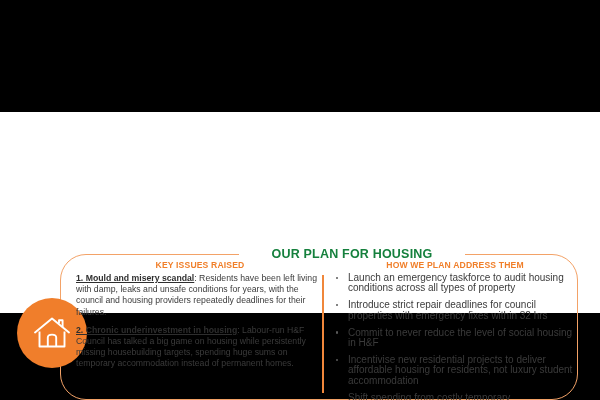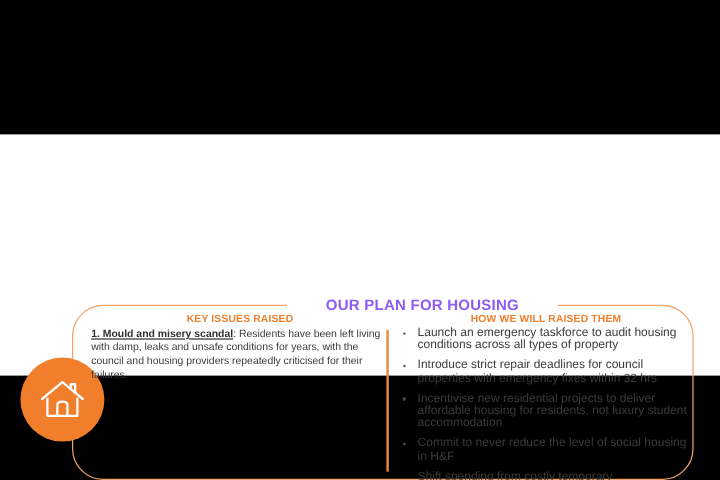--- a/index.html
+++ b/index.html
@@ -52,21 +52,21 @@
     background: #ffffff;
   }
   .panel-title {
     position: absolute;
     left: 178px;
     top: -10px;
     width: 226px;
     height: 18px;
     line-height: 18px;
     text-align: center;
-    color: #8b5cf6;
+    color: #15803d;
     font-size: 12.5px;
     font-weight: bold;
     letter-spacing: 0.2px;
     white-space: nowrap;
   }
 
   
   .badge {
     position: absolute;
     left: 17px;
@@ -173,31 +173,32 @@
           <path d="M26 7.5 L26 4.2 L29.6 4.2 L29.6 11.2" fill="none" stroke="#ffffff" stroke-width="1.9" stroke-linejoin="round"></path>
           <path d="M14.8 30.5 L14.8 21.5 Q14.8 18.6 19 18.6 Q23.2 18.6 23.2 21.5 L23.2 30.5" fill="none" stroke="#ffffff" stroke-width="1.9" stroke-linejoin="round"></path>
         </svg>
       </span>
     </div>
 
     <div class="cols">
 
       <div class="col-left">
         <div class="col-head">KEY ISSUES RAISED</div>
-        <p class="para"><b>1. Mould and misery scandal</b><span>: Residents have been left living with damp, leaks and unsafe conditions for years, with the council and housing providers repeatedly criticised for their failures.</span></p>
+        <p class="para"><b>1. Mould and misery scandal</b><span>: Residents have been left living with damp, leaks and unsafe conditions for years, with the council and housing providers repeatedly deadlines for their failures.</span></p>
+        <p class="para"><b>2. Chronic underinvestment in housing</b><span>: Labour-run H&amp;F Council has talked a big game on housing while persistently missing housebuilding targets, spending huge sums on temporary accommodation instead of permanent homes.</span></p>
       </div>
 
       <div class="divider"></div>
 
       <div class="col-right">
-        <div class="col-head">HOW WE WILL RAISED THEM</div>
+        <div class="col-head">HOW WE PLAN ADDRESS THEM</div>
         <ul class="bullets">
           <li class="bullet"><span class="dot"></span><span>Launch an emergency taskforce to audit housing conditions across all types of property</span></li>
           <li class="bullet"><span class="dot"></span><span>Introduce strict repair deadlines for council properties with emergency fixes within 32 hrs</span></li>
+          <li class="bullet"><span class="dot"></span><span>Commit to never reduce the level of social housing in H&amp;F</span></li>
           <li class="bullet"><span class="dot"></span><span>Incentivise new residential projects to deliver affordable housing for residents, not luxury student accommodation</span></li>
-          <li class="bullet"><span class="dot"></span><span>Commit to never reduce the level of social housing in H&amp;F</span></li>
           <li class="bullet"><span>Shift spending from costly temporary accommodation into affordable, council-owned homes</span></li>
         </ul>
       </div>
 
     </div>
   </div>
 </div>
 
 </body></html>

